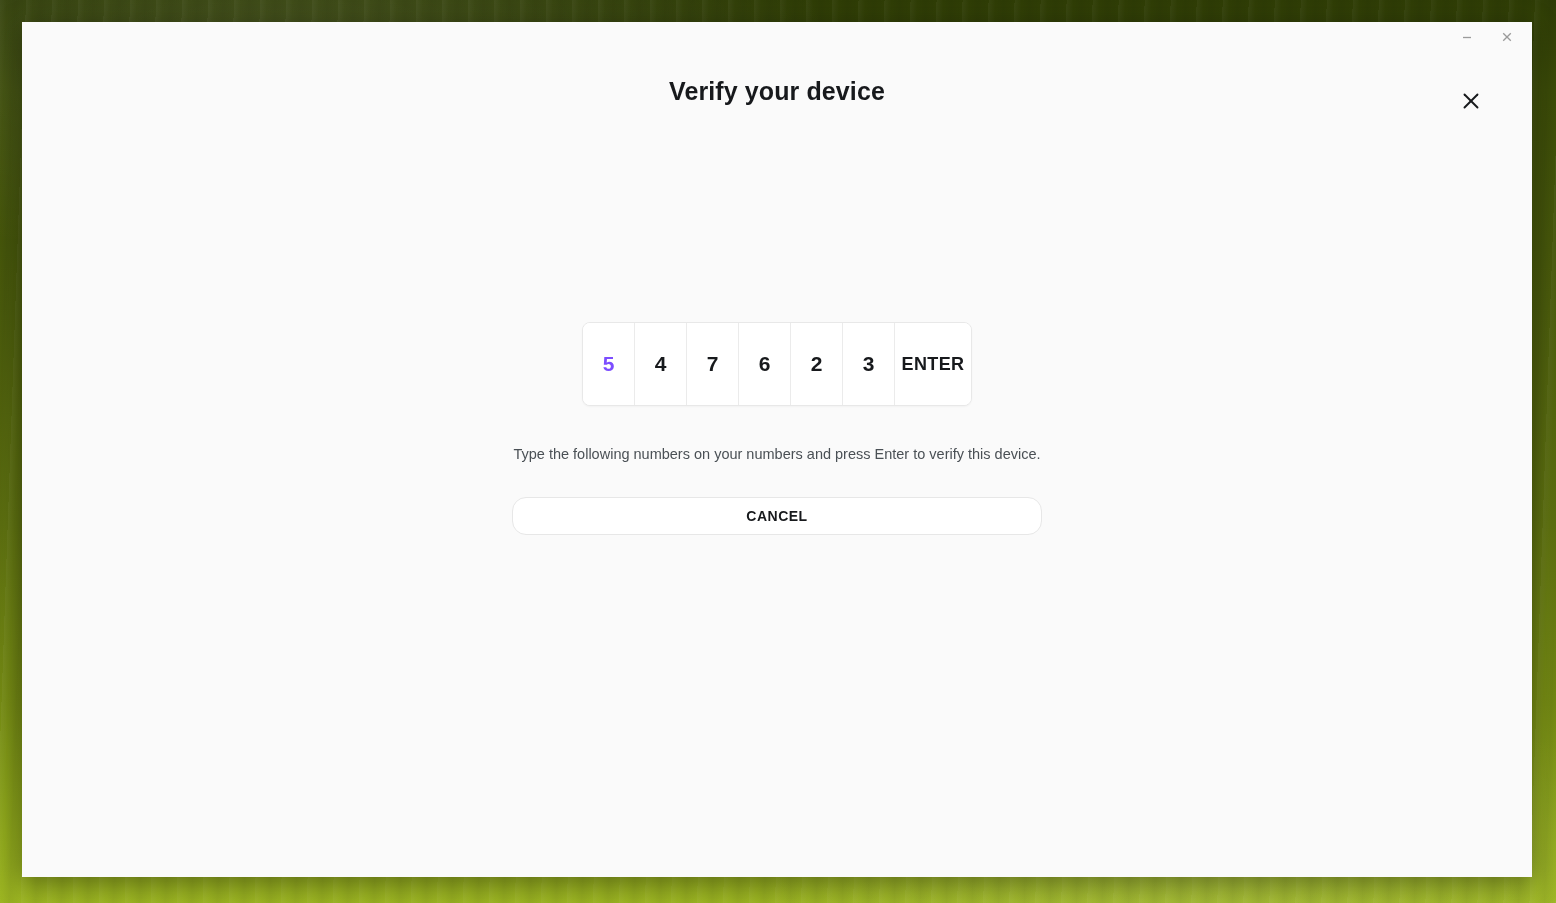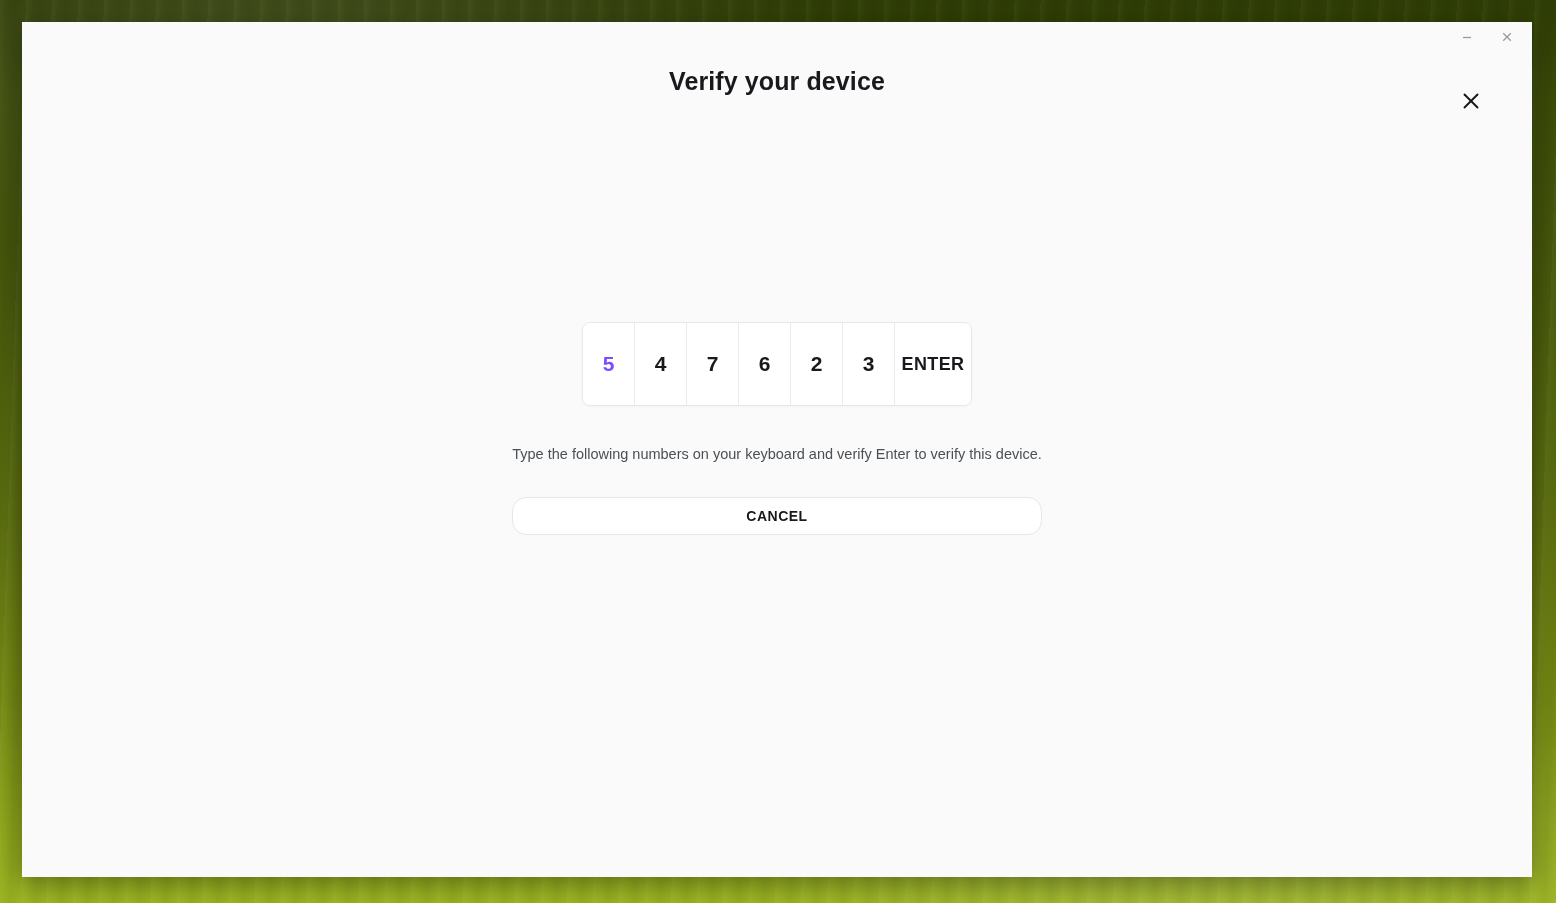--- a/index.html
+++ b/index.html
@@ -74,21 +74,21 @@
     align-items: center;
     justify-content: center;
     color: #9b9b9b;
     cursor: pointer;
   }
 
   
   #dialog {
     position: absolute;
     inset: 0;
-    padding-top: 21px;
+    padding-top: 31px;
   }
 
   #dialog-title {
     text-align: center;
     font-size: 25px;
     font-weight: 700;
     color: #17191c;
     letter-spacing: 0.1px;
     line-height: 32px;
     padding-top: 22px;
@@ -213,20 +213,20 @@
         <div id="code-strip">
           <div class="code-cell current" style="color: rgb(124, 77, 255);">5</div>
           <div class="code-cell">4</div>
           <div class="code-cell">7</div>
           <div class="code-cell">6</div>
           <div class="code-cell">2</div>
           <div class="code-cell">3</div>
           <div class="code-cell enter-cell">ENTER</div>
         </div>
 
-        <div id="instruction">Type the following numbers on your keyboard and verify Enter to verify this device.</div>
+        <div id="instruction">Type the following numbers on your numbers and press Enter to verify this device.</div>
 
         <button id="cancel-button">CANCEL</button>
 
       </div>
     </div>
   </div>
 </div>
 
 </body></html>

